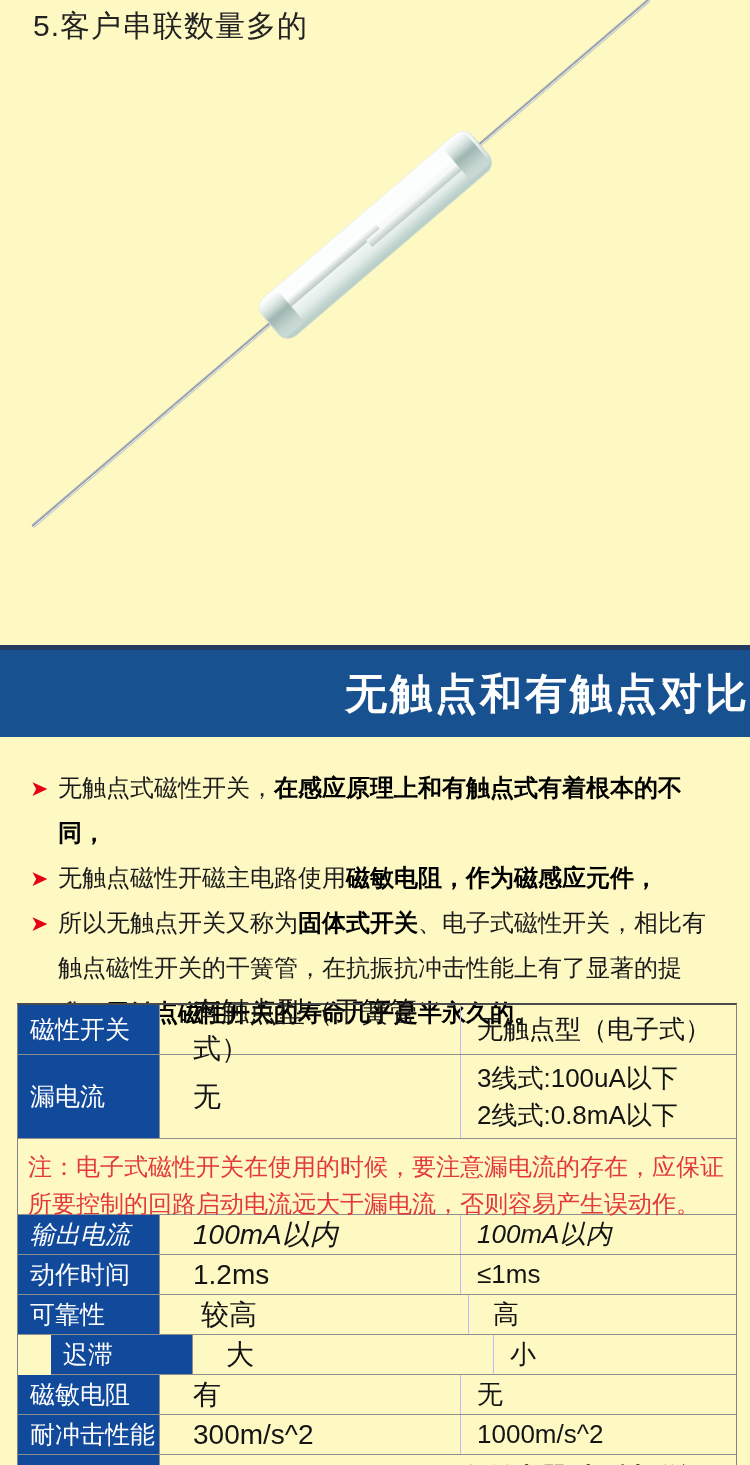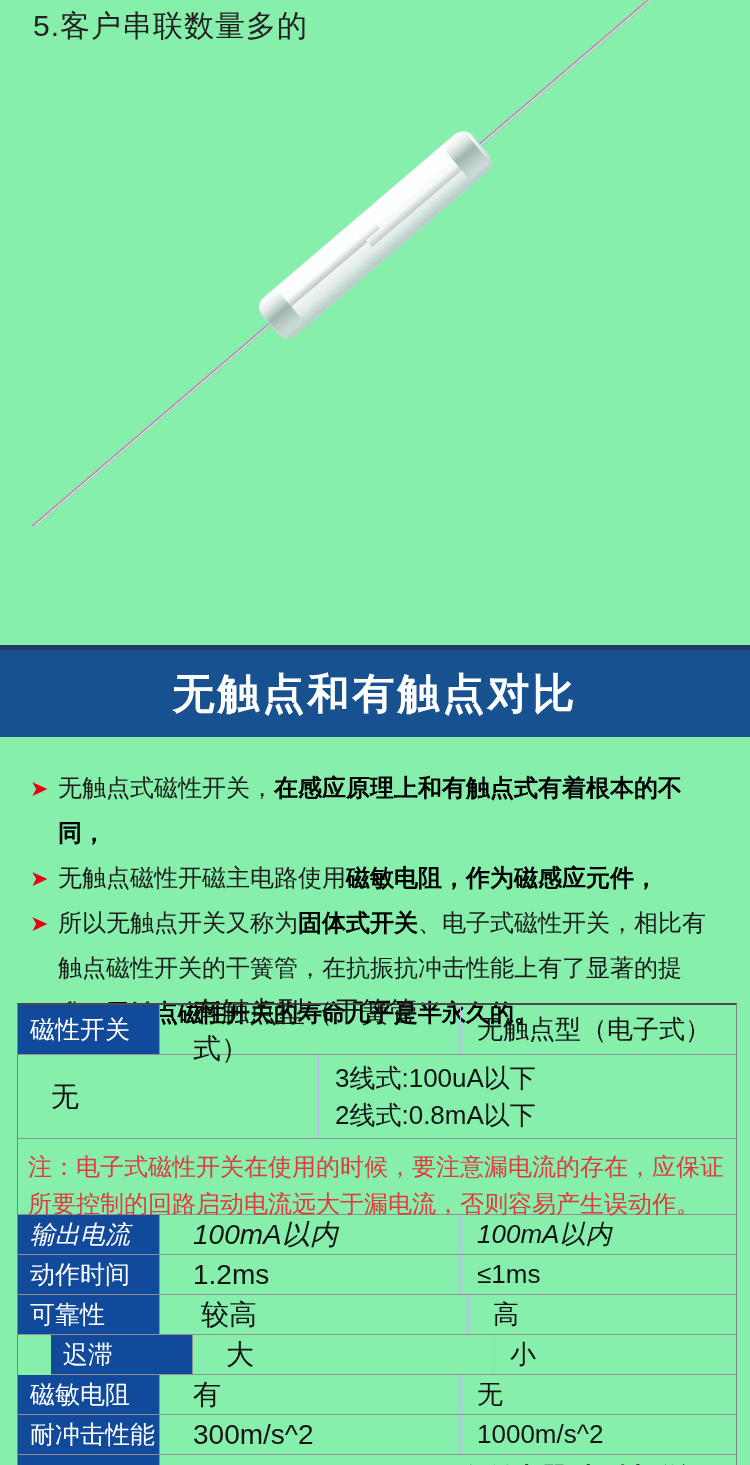--- a/index.html
+++ b/index.html
@@ -1,16 +1,16 @@
 <!DOCTYPE html>
 <html><head>
 <meta charset="utf-8">
 <style>
   html,body{margin:0;padding:0;background:#fff;}
-  .page{position:relative;width:750px;height:1465px;background:#86efac;overflow:hidden;
+  .page{position:relative;width:750px;height:1465px;background:#fef9c3;overflow:hidden;
         font-family:"Liberation Sans","DejaVu Sans",sans-serif;color:#1a1a1a;}
 
   
   .top-title{position:absolute;left:33px;top:6px;margin:0;font-size:30px;font-weight:400;
              color:#222;letter-spacing:1px;}
 
   
   .assembly{position:absolute;left:341px;top:263px;width:0;height:0;transform:rotate(-40.5deg);}
   .wire{position:absolute;left:-406px;top:-2px;width:812px;height:4px;border-radius:2px;
         background:linear-gradient(180deg,#c6cbcc 0%,#8d9598 45%,#eef0f0 70%,#a7adaf 100%);}
@@ -23,21 +23,21 @@
   .cap{position:absolute;top:-21px;width:27px;height:42px;border-radius:5px;
        background:linear-gradient(180deg,#dce8e4 0%,#9fb6b0 48%,#cddcd8 100%);}
   .cap-l{left:-93px;} .cap-r{left:152px;}
   .glass-shine{position:absolute;left:-94px;top:-24px;width:277px;height:50px;border-radius:13px;
        background:linear-gradient(180deg,rgba(255,255,255,.85) 6%,rgba(255,255,255,0) 42%,
                   rgba(255,255,255,.12) 72%,rgba(186,209,202,.5) 100%);}
 
   
   .banner{position:absolute;left:0;top:645px;width:750px;height:92px;background:#17518f;
           border-top:5px solid #233b61;box-sizing:border-box;
-          display:flex;align-items:center;justify-content:center;}
+          display:flex;align-items:center;justify-content:flex-end;}
   .banner-title{color:#ffffff;font-size:42px;font-weight:700;letter-spacing:3px;}
 
   
   .bullets{position:absolute;left:30px;top:765px;width:692px;margin:0;padding:0;list-style:none;}
   .bullet{position:relative;padding-left:28px;font-size:24px;line-height:45px;color:#1b1b1b;}
   .arrow{position:absolute;left:0;top:1px;color:#e60012;font-size:22px;}
   .bold{font-weight:700;color:#000;}
 
   
   .cmp-table{position:absolute;left:17px;top:1003px;width:720px;box-sizing:border-box;
@@ -83,20 +83,21 @@
       <li class="bullet"><span class="arrow">➤</span><span>所以无触点开关又称为</span><span class="bold">固体式开关</span><span>、电子式磁性开关，相比有触点磁性开关的干簧管，在抗振抗冲击性能上有了显著的提升，</span><span class="bold">无触点磁性开关的寿命几乎是半永久的。</span></li>
     </ul>
 
   <div class="cmp-table">
       <div class="trow" style="height: 50px;">
         <div class="lcell">磁性开关</div>
         <div class="c1">有触点型（干簧管式）</div>
         <div class="c2">无触点型（电子式）</div>
       </div>
       <div class="trow" style="height: 84px;">
+        <div class="lcell">漏电流</div>
         <div class="c1">无</div>
         <div class="c2">3线式:100uA以下
 2线式:0.8mA以下</div>
       </div>
       <div class="trow" style="height: 76px;">
         <div class="note-cell">注：电子式磁性开关在使用的时候，要注意漏电流的存在，应保证所要控制的回路启动电流远大于漏电流，否则容易产生误动作。</div>
       </div>
       <div class="trow" style="height: 40px; font-style: italic;">
         <div class="lcell">输出电流</div>
         <div class="c1">100mA以内</div>

